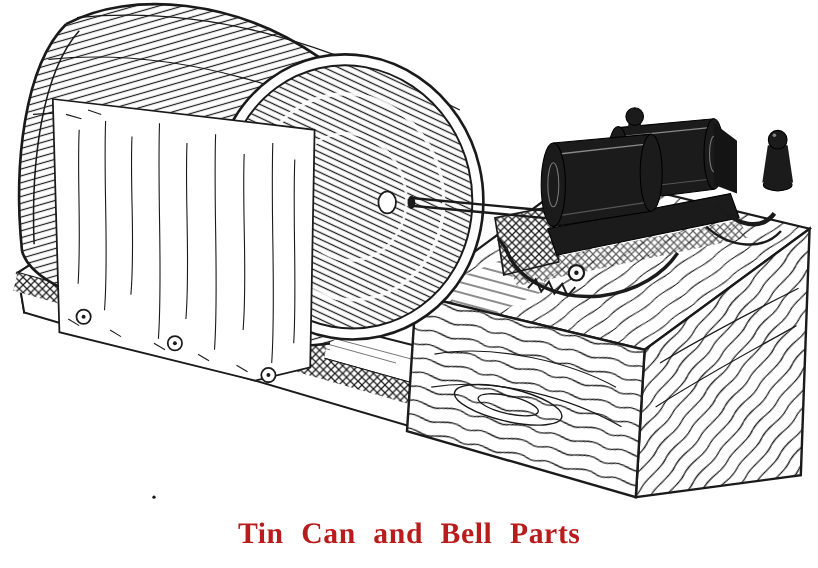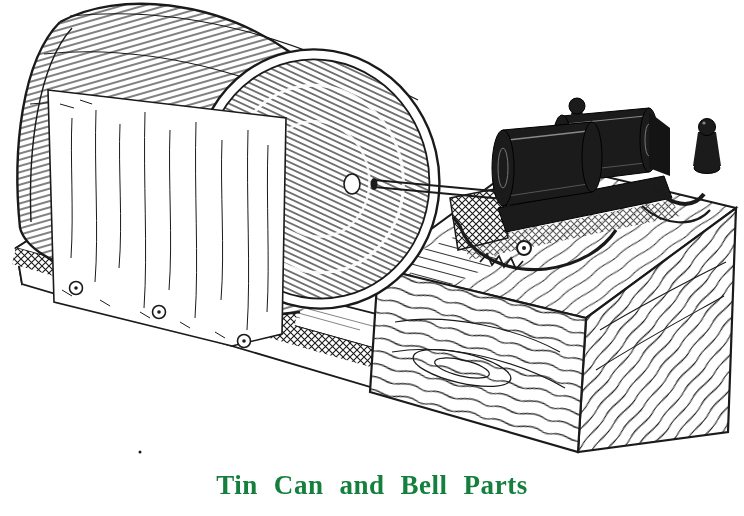--- a/index.html
+++ b/index.html
@@ -21,21 +21,21 @@
   }
   figure.engraving-figure svg {
     display: block;
   }
   figcaption.caption {
     margin-top: 2px;
     text-align: center;
     font-family: "Liberation Serif", serif;
     font-weight: 700;
     font-size: 27px;
-    color: #15803d;
+    color: #b91c1c;
     letter-spacing: 0.02em;
     word-spacing: 0.32em;
   }
 </style>
 </head>
 <body>
 
 <div class="page">
   <figure class="engraving-figure">
 

